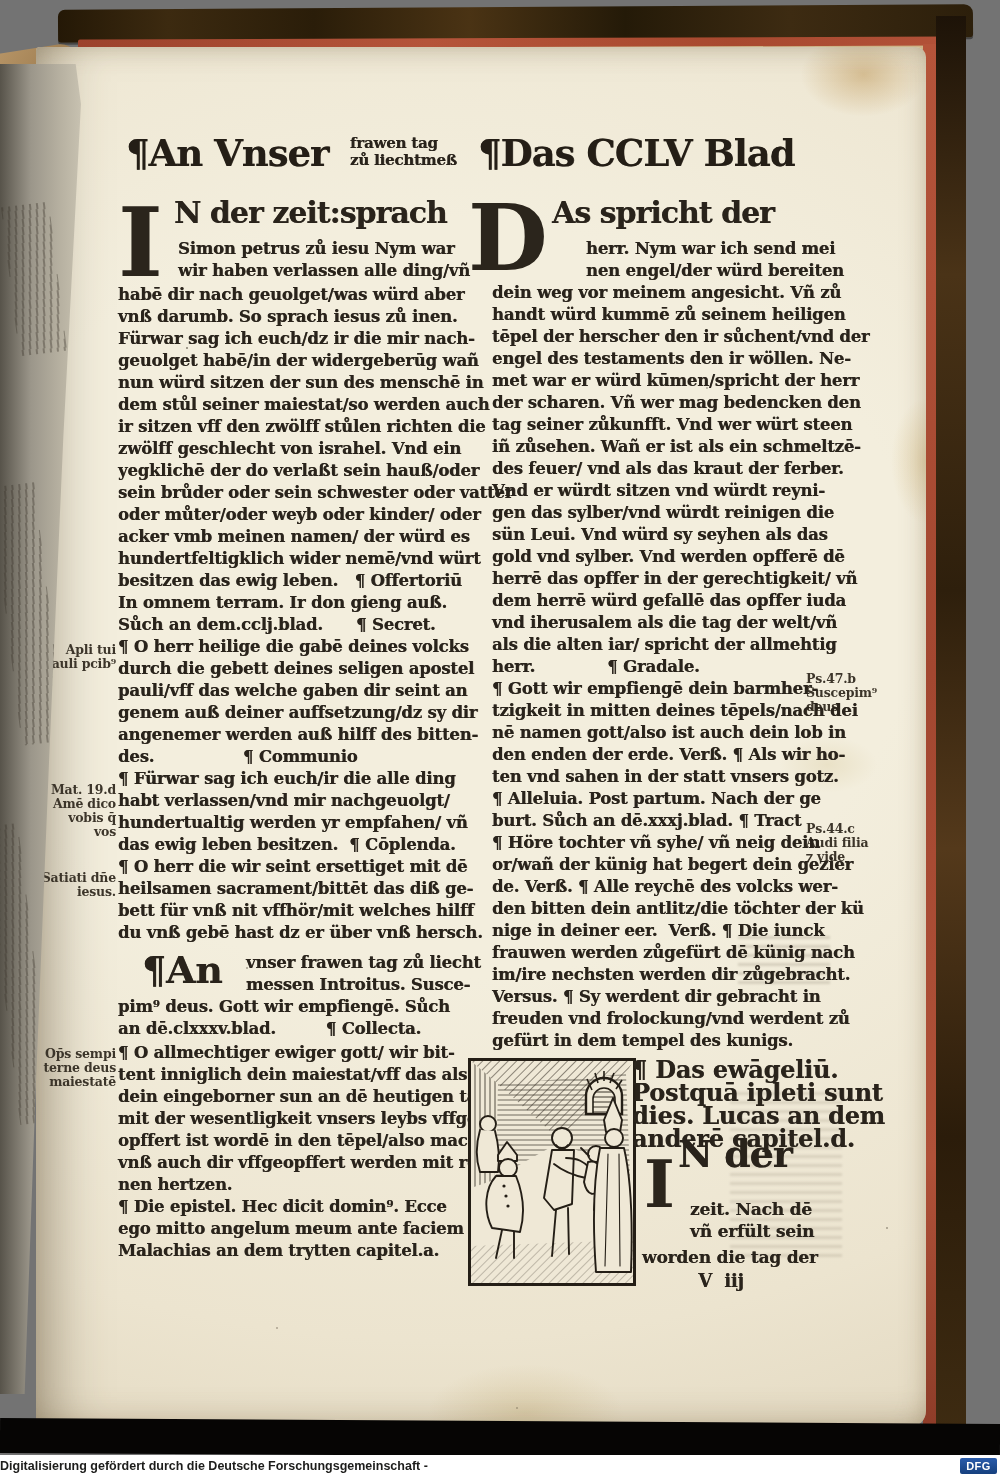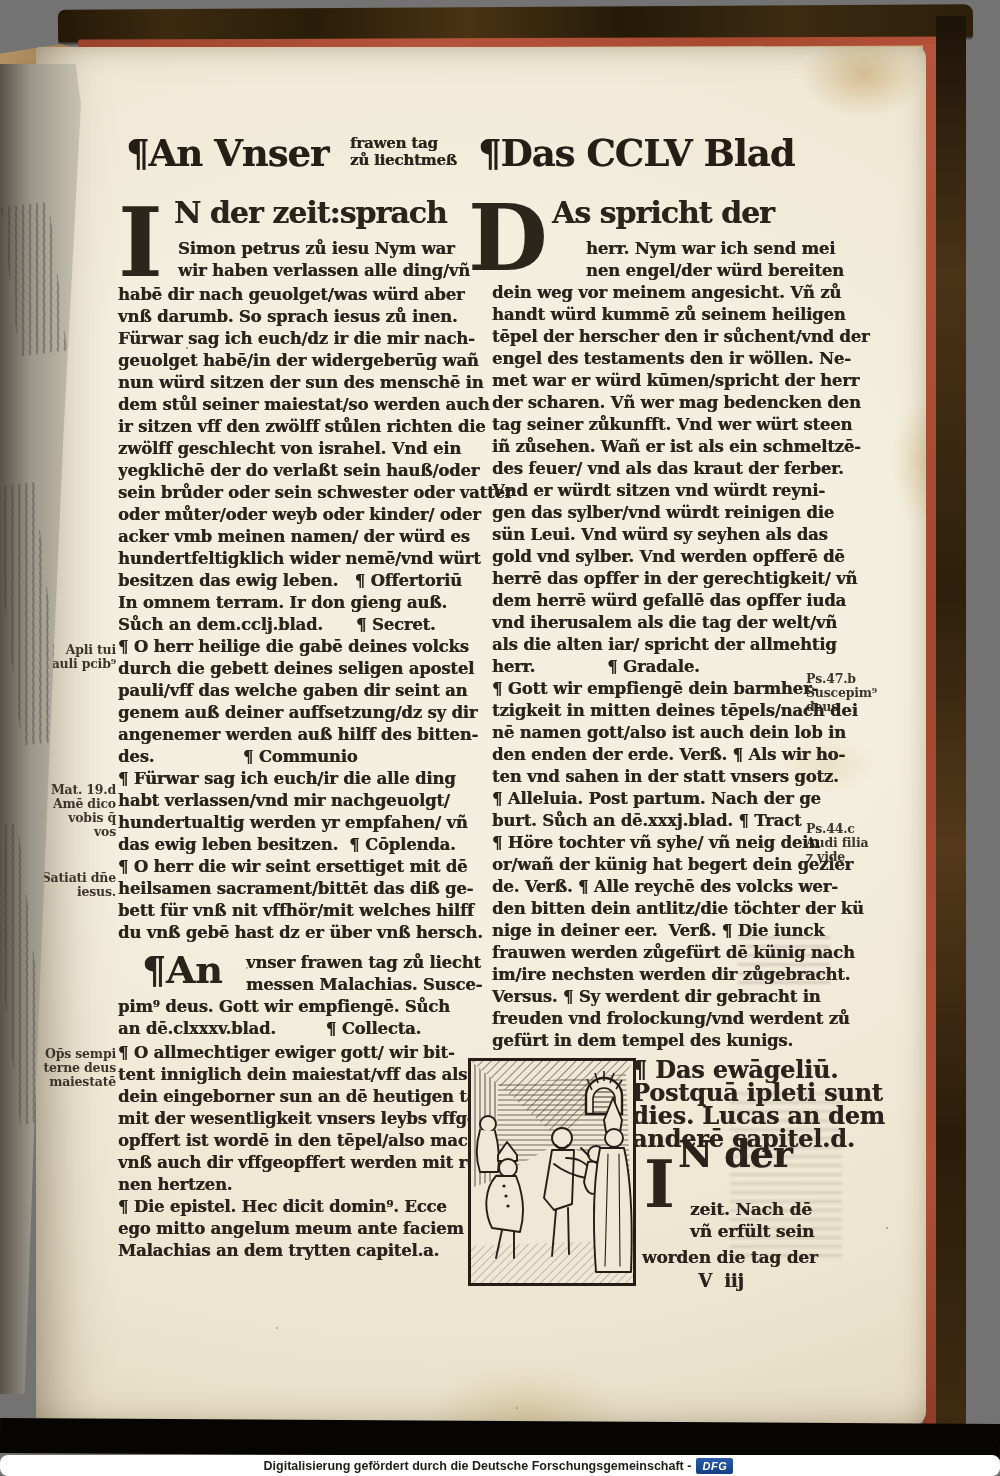--- a/index.html
+++ b/index.html
@@ -51,24 +51,24 @@
   
   .bl{font-weight:700;color:#29231b;letter-spacing:-.2px;text-shadow:.35px 0 0 rgba(41,35,27,.75);}
   .body-text{font-size:16.5px;line-height:22px;white-space:pre;}
   .display{font-size:37px;line-height:40px;color:#241e16;letter-spacing:-1px;white-space:pre;}
   .abs{position:absolute;}
   .col{position:absolute;width:340px;}
   .dropcap{color:#2b251c;font-weight:700;}
   .note{font-size:12.5px;line-height:14px;white-space:pre;color:#3c352a;font-weight:700;letter-spacing:-.2px;}
   
   .watermark-bar{position:absolute;left:0;bottom:0;width:1000px;height:21px;background:#ffffff;z-index:9;
-    display:flex;align-items:center;justify-content:center;gap:5px;padding-right:3px;box-sizing:border-box;
-    font-family:"Liberation Sans",sans-serif;font-size:12.5px;font-weight:700;color:#1d1d1b;border-radius:8px;}
+    display:flex;align-items:center;justify-content:space-between;gap:5px;padding-right:3px;box-sizing:border-box;
+    font-family:"Liberation Sans",sans-serif;font-size:12.5px;font-weight:700;color:#1d1d1b;}
   .dfg-logo{width:37px;height:16px;border-radius:2px;background:linear-gradient(180deg,#2a5cab,#16407e);
-    color:#fff;font-style:italic;font-weight:700;font-size:11px;line-height:16px;text-align:center;letter-spacing:.5px;}
+    color:#fff;font-weight:700;font-size:11px;line-height:16px;text-align:center;letter-spacing:.5px;}
 </style>
 </head>
 <body>
 
 <div class="photo">
 
   <div class="top-edge"></div>
   <div class="top-red"></div>
   <div class="top-tan"></div>
   <div class="right-leather"></div>
@@ -137,21 +137,21 @@
 habt verlassen/vnd mir nachgeuolgt/
 hundertualtig werden yr empfahen/ vñ
 das ewig leben besitzen.  ¶ Cōplenda.
 ¶ O herr die wir seint ersettiget mit dē
 heilsamen sacrament/bittēt das diß ge-
 bett für vnß nit vffhör/mit welches hilff
 du vnß gebē hast dz er über vnß hersch.</div>
       <div class="abs" style="left:0;top:754px;width:340px;height:92px;">
         <span class="abs bl" style="left:24px;top:-2px;font-size:38px;line-height:44px;">¶An</span>
         <div class="abs bl body-text" style="left:128px;top:2px;">vnser frawen tag zů liecht
-messen Malachias. Susce-</div>
+messen Introitus. Susce-</div>
         <div class="abs bl body-text" style="left:0;top:46px;">pim⁹ deus. Gott wir empfiengē. Sůch
 an dē.clxxxv.blad.         ¶ Collecta.</div>
       </div>
       <div class="abs bl body-text" style="left:0;top:846px;">¶ O allmechtiger ewiger gott/ wir bit-
 tent inniglich dein maiestat/vff das als
 dein eingeborner sun an dē heutigen tag
 mit der wesentligkeit vnsers leybs vffge
 opffert ist wordē in den tēpel/also mach
 vnß auch dir vffgeopffert werden mit rei
 nen hertzen.

